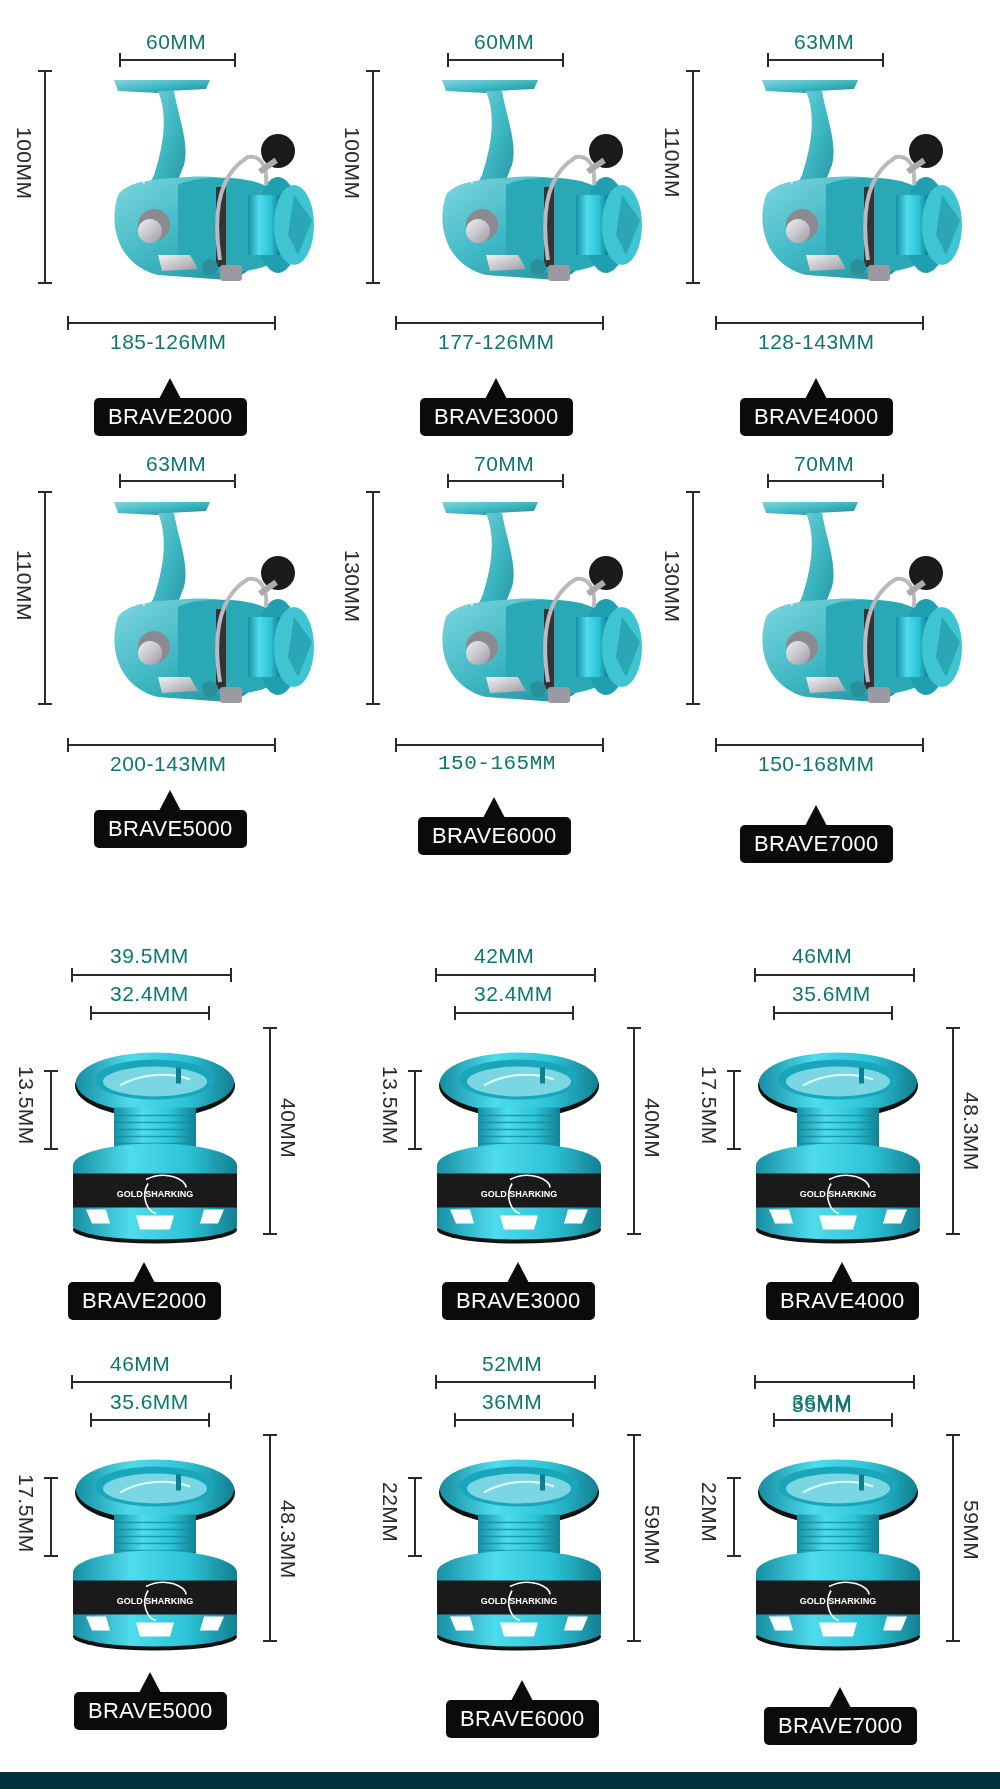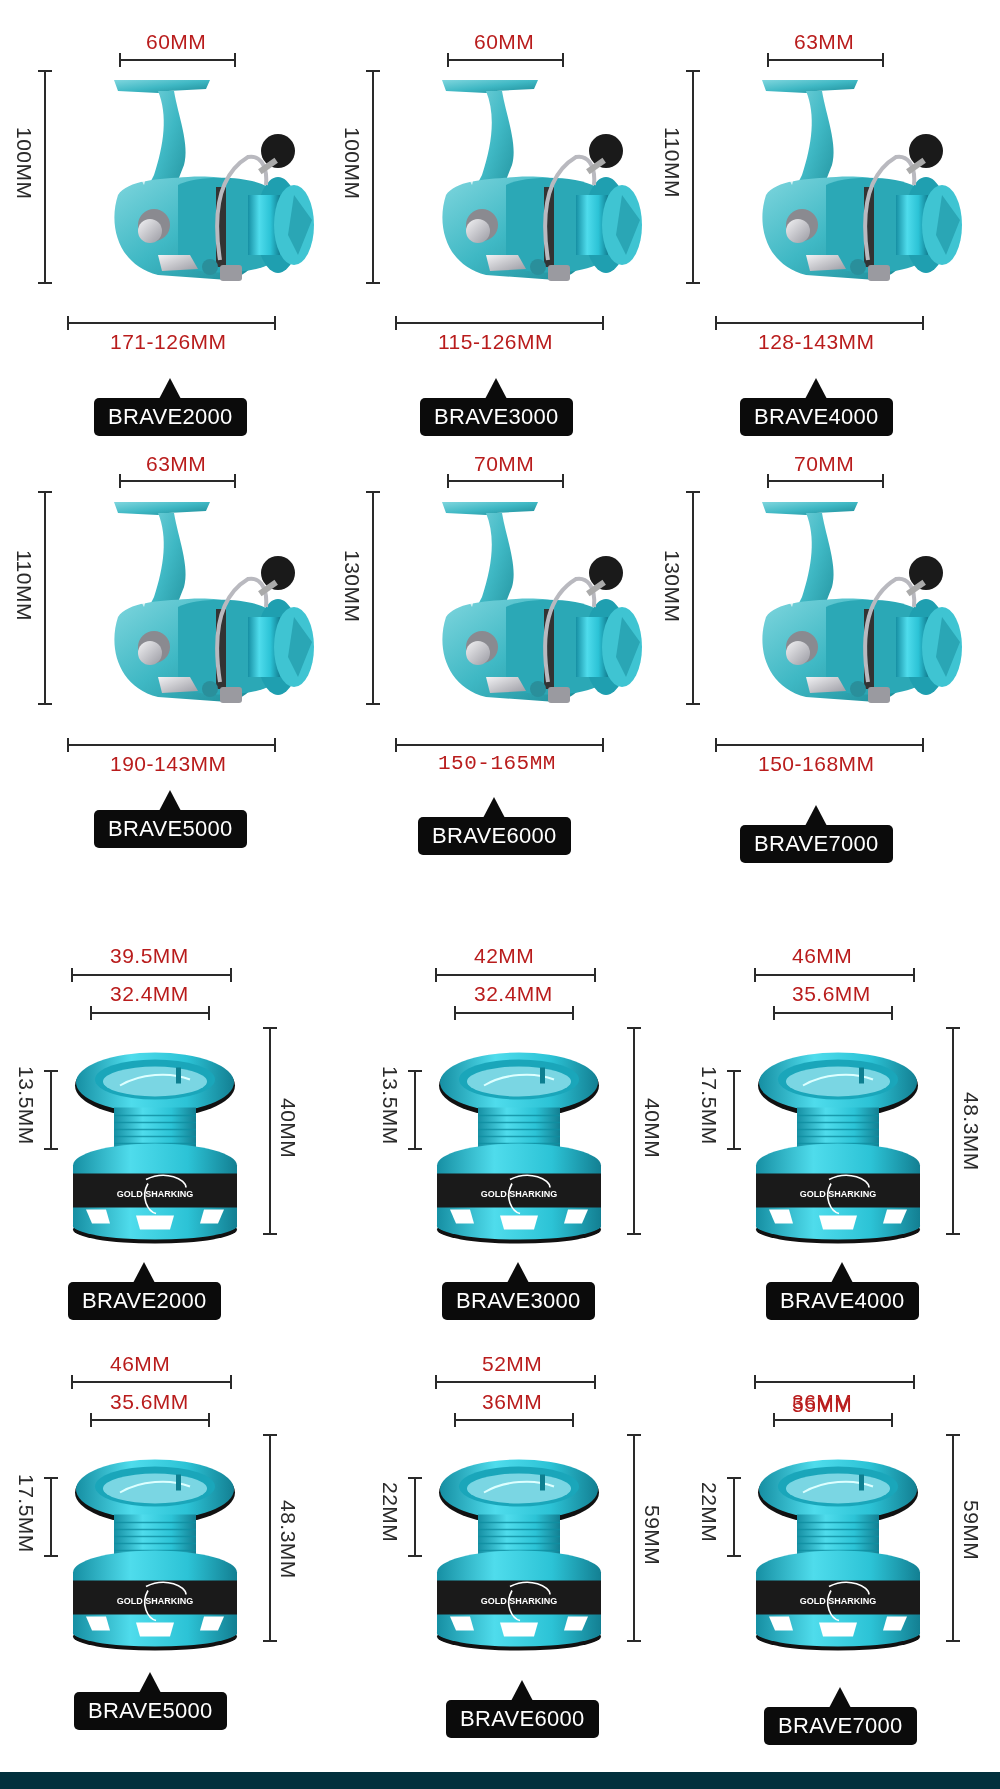--- a/index.html
+++ b/index.html
@@ -6,21 +6,21 @@
   body{width:1000px;height:1789px;position:relative;overflow:hidden;font-family:"Liberation Sans","DejaVu Sans",sans-serif;color:#2a2a2a;}
   .cell{position:absolute;}
   .dim-h{position:absolute;height:0;border-top:2px solid #2a2a2a;}
   .dim-h::before,.dim-h::after{content:"";position:absolute;top:-8px;width:2px;height:14px;background:#2a2a2a;}
   .dim-h::before{left:-1px;}
   .dim-h::after{right:-1px;}
   .dim-v{position:absolute;width:0;border-left:2px solid #2a2a2a;}
   .dim-v::before,.dim-v::after{content:"";position:absolute;left:-8px;height:2px;width:14px;background:#2a2a2a;}
   .dim-v::before{top:-1px;}
   .dim-v::after{bottom:-1px;}
-  .lbl{position:absolute;font-size:21px;letter-spacing:0.5px;white-space:nowrap;color:#b91c1c;}
+  .lbl{position:absolute;font-size:21px;letter-spacing:0.5px;white-space:nowrap;color:#0f766e;}
   .lbl-v{position:absolute;font-size:21px;letter-spacing:0.5px;white-space:nowrap;color:#2a2a2a;transform-origin:left top;transform:rotate(90deg);}
   .badge{position:absolute;background:#0b0b0b;color:#ffffff;border-radius:5px;font-size:22px;padding:6px 14px;letter-spacing:0.3px;white-space:nowrap;}
   .badge::before{content:"";position:absolute;left:50%;top:-20px;margin-left:-11px;border-left:11px solid transparent;border-right:11px solid transparent;border-bottom:21px solid #0b0b0b;}
   .reel-svg,.spool-svg{position:absolute;}
   .bottom-bar{position:absolute;left:0;top:1772px;width:1000px;height:17px;}
 </style>
 </head>
 <body>
 
 <svg width="0" height="0" style="position:absolute">
@@ -107,34 +107,34 @@
 
 <div class="cell">
   <span class="lbl" style="left:146px;top:30px;">60MM</span>
   <div class="dim-h" style="left:120px;top:59px;width:115px;"></div>
   <div class="dim-v" style="left:44px;top:71px;height:212px;"></div>
   <span class="lbl-v" style="left:36px;top:127px;">100MM</span>
   <svg class="reel-svg" style="left:98px;top:70px;" width="230" height="240">
       <use href="#reel"></use>
     </svg>
   <div class="dim-h" style="left:68px;top:322px;width:207px;"></div>
-  <span class="lbl" style="left:110px;top:330px;">171-126MM</span>
+  <span class="lbl" style="left:110px;top:330px;">185-126MM</span>
   <span class="badge" style="left: 94px; top: 398px; background: rgb(11, 11, 11);">BRAVE2000</span>
 </div>
 
 <div class="cell">
   <span class="lbl" style="left:474px;top:30px;">60MM</span>
   <div class="dim-h" style="left:448px;top:59px;width:115px;"></div>
   <div class="dim-v" style="left:372px;top:71px;height:212px;"></div>
   <span class="lbl-v" style="left:364px;top:127px;">100MM</span>
   <svg class="reel-svg" style="left:426px;top:70px;" width="230" height="240">
       <use href="#reel"></use>
     </svg>
   <div class="dim-h" style="left:396px;top:322px;width:207px;"></div>
-  <span class="lbl" style="left:438px;top:330px;">115-126MM</span>
+  <span class="lbl" style="left:438px;top:330px;">177-126MM</span>
   <span class="badge" style="left: 420px; top: 398px; background: rgb(11, 11, 11);">BRAVE3000</span>
 </div>
 
 <div class="cell">
   <span class="lbl" style="left:794px;top:30px;">63MM</span>
   <div class="dim-h" style="left:768px;top:59px;width:115px;"></div>
   <div class="dim-v" style="left:692px;top:71px;height:212px;"></div>
   <span class="lbl-v" style="left:684px;top:127px;">110MM</span>
   <svg class="reel-svg" style="left:746px;top:70px;" width="230" height="240">
       <use href="#reel"></use>
@@ -146,21 +146,21 @@
 
 <div class="cell">
   <span class="lbl" style="left:146px;top:452px;">63MM</span>
   <div class="dim-h" style="left:120px;top:480px;width:115px;"></div>
   <div class="dim-v" style="left:44px;top:492px;height:212px;"></div>
   <span class="lbl-v" style="left:36px;top:550px;">110MM</span>
   <svg class="reel-svg" style="left:98px;top:492px;" width="230" height="240">
       <use href="#reel"></use>
     </svg>
   <div class="dim-h" style="left:68px;top:744px;width:207px;"></div>
-  <span class="lbl" style="left:110px;top:752px;">190-143MM</span>
+  <span class="lbl" style="left:110px;top:752px;">200-143MM</span>
   <span class="badge" style="left: 94px; top: 810px; background: rgb(11, 11, 11);">BRAVE5000</span>
 </div>
 
 <div class="cell">
   <span class="lbl" style="left:474px;top:452px;">70MM</span>
   <div class="dim-h" style="left:448px;top:480px;width:115px;"></div>
   <div class="dim-v" style="left:372px;top:492px;height:212px;"></div>
   <span class="lbl-v" style="left:364px;top:550px;">130MM</span>
   <svg class="reel-svg" style="left:426px;top:492px;" width="230" height="240">
       <use href="#reel"></use>

